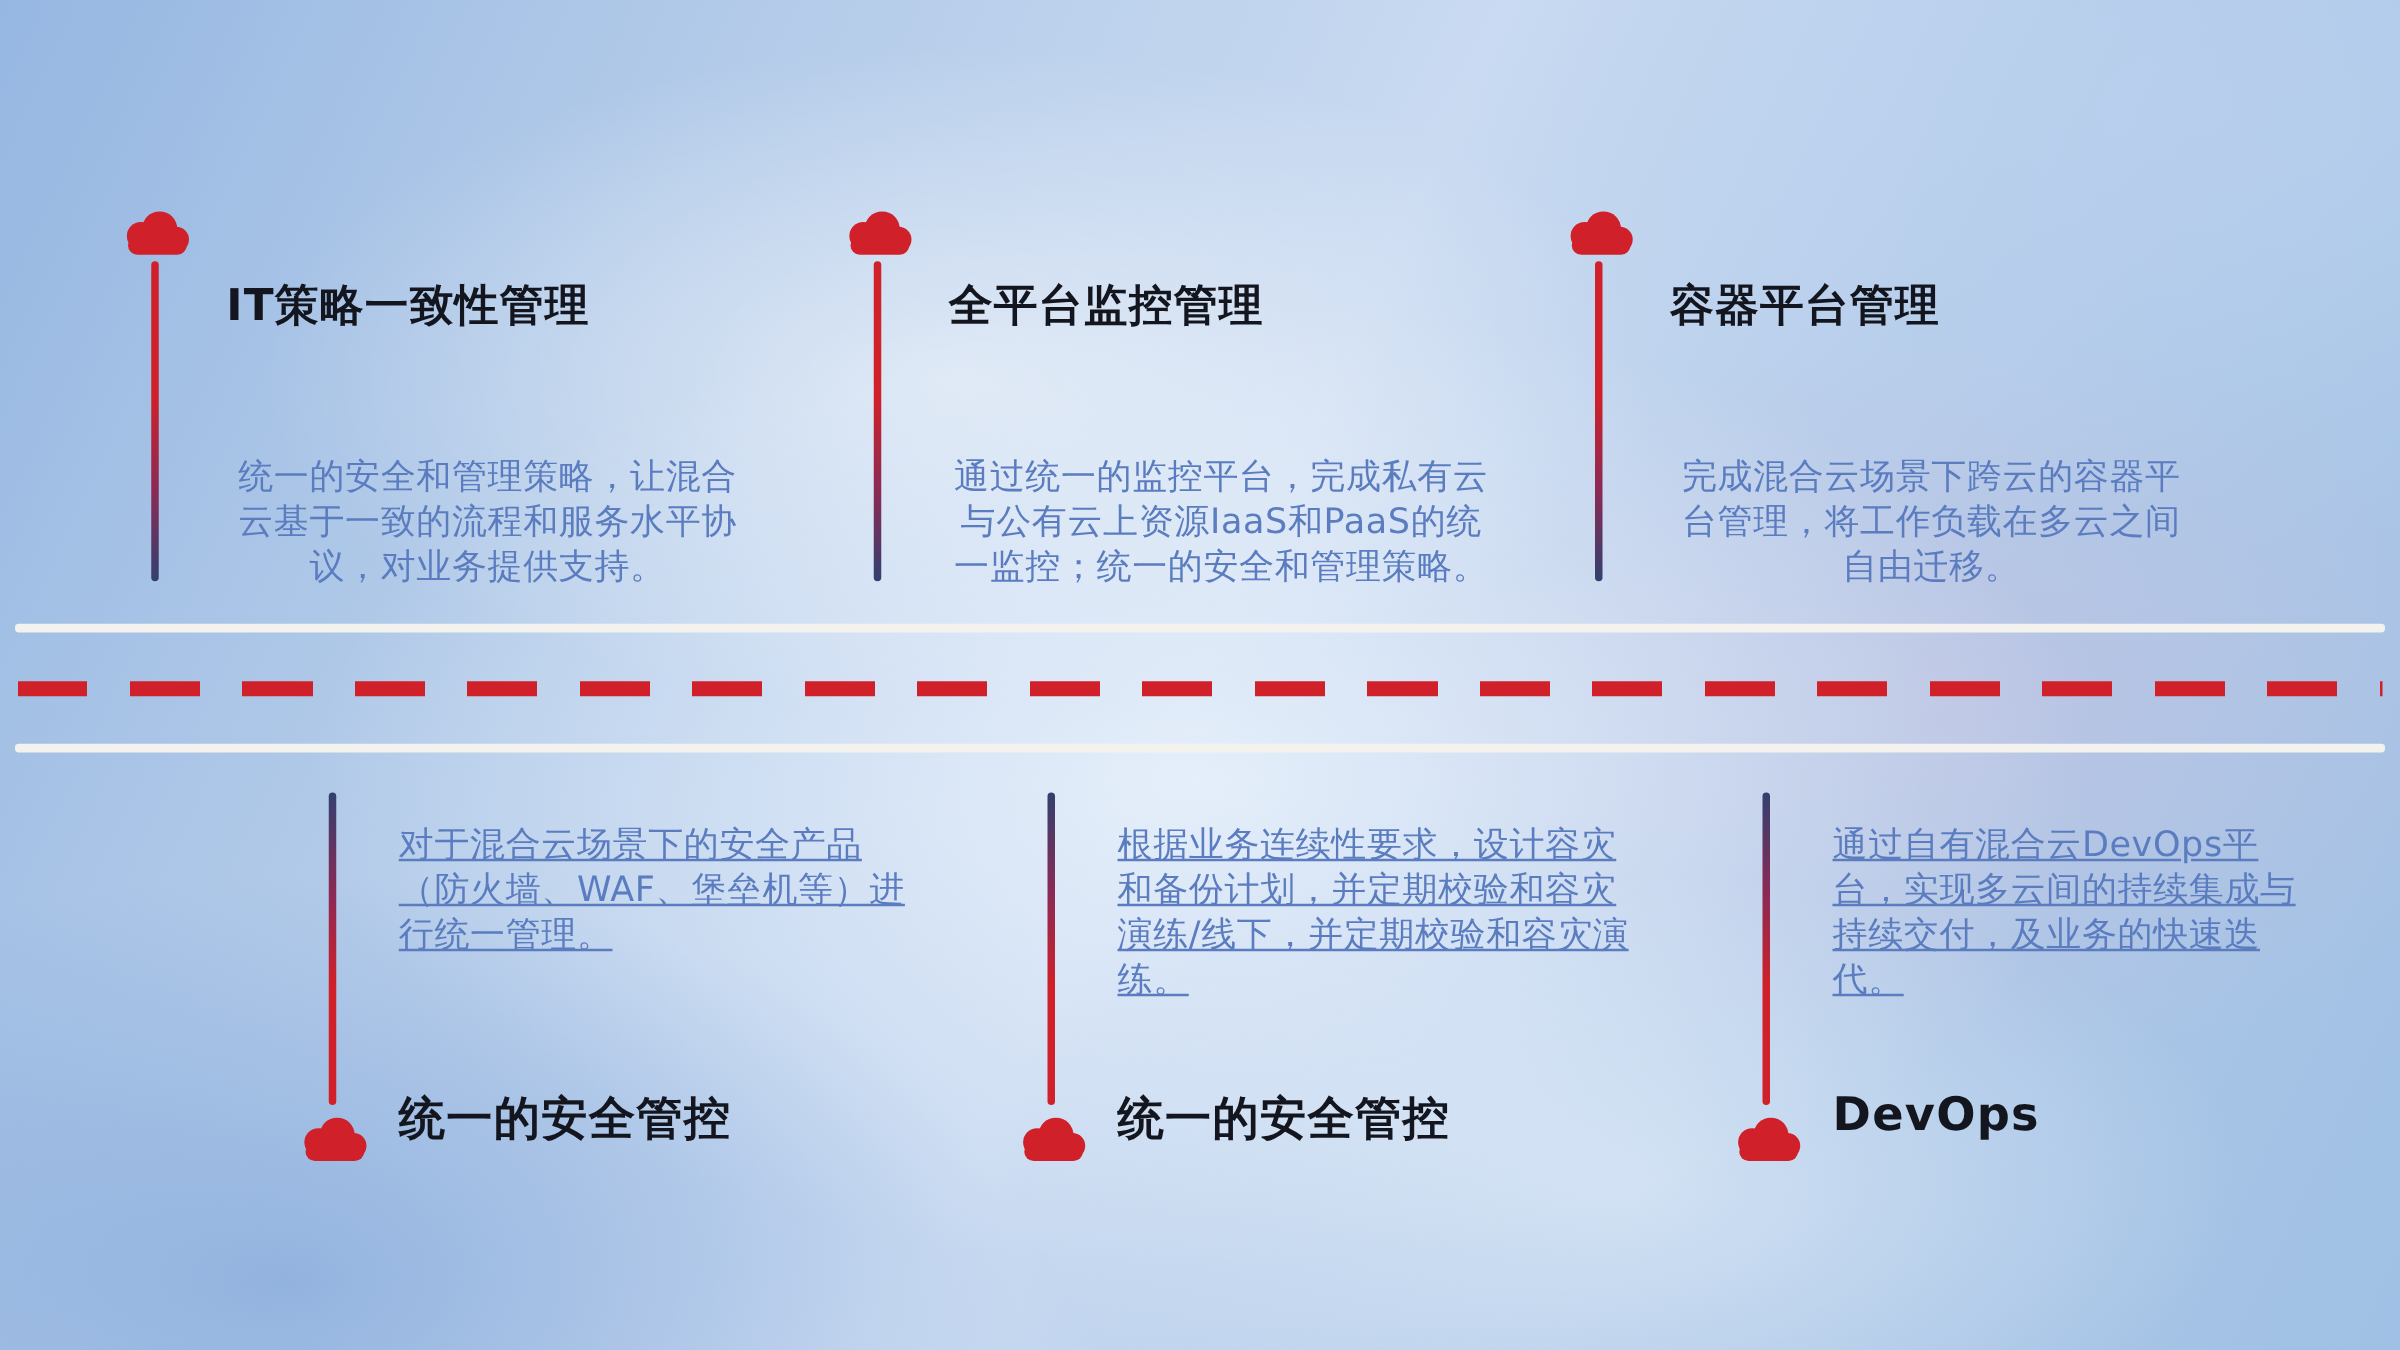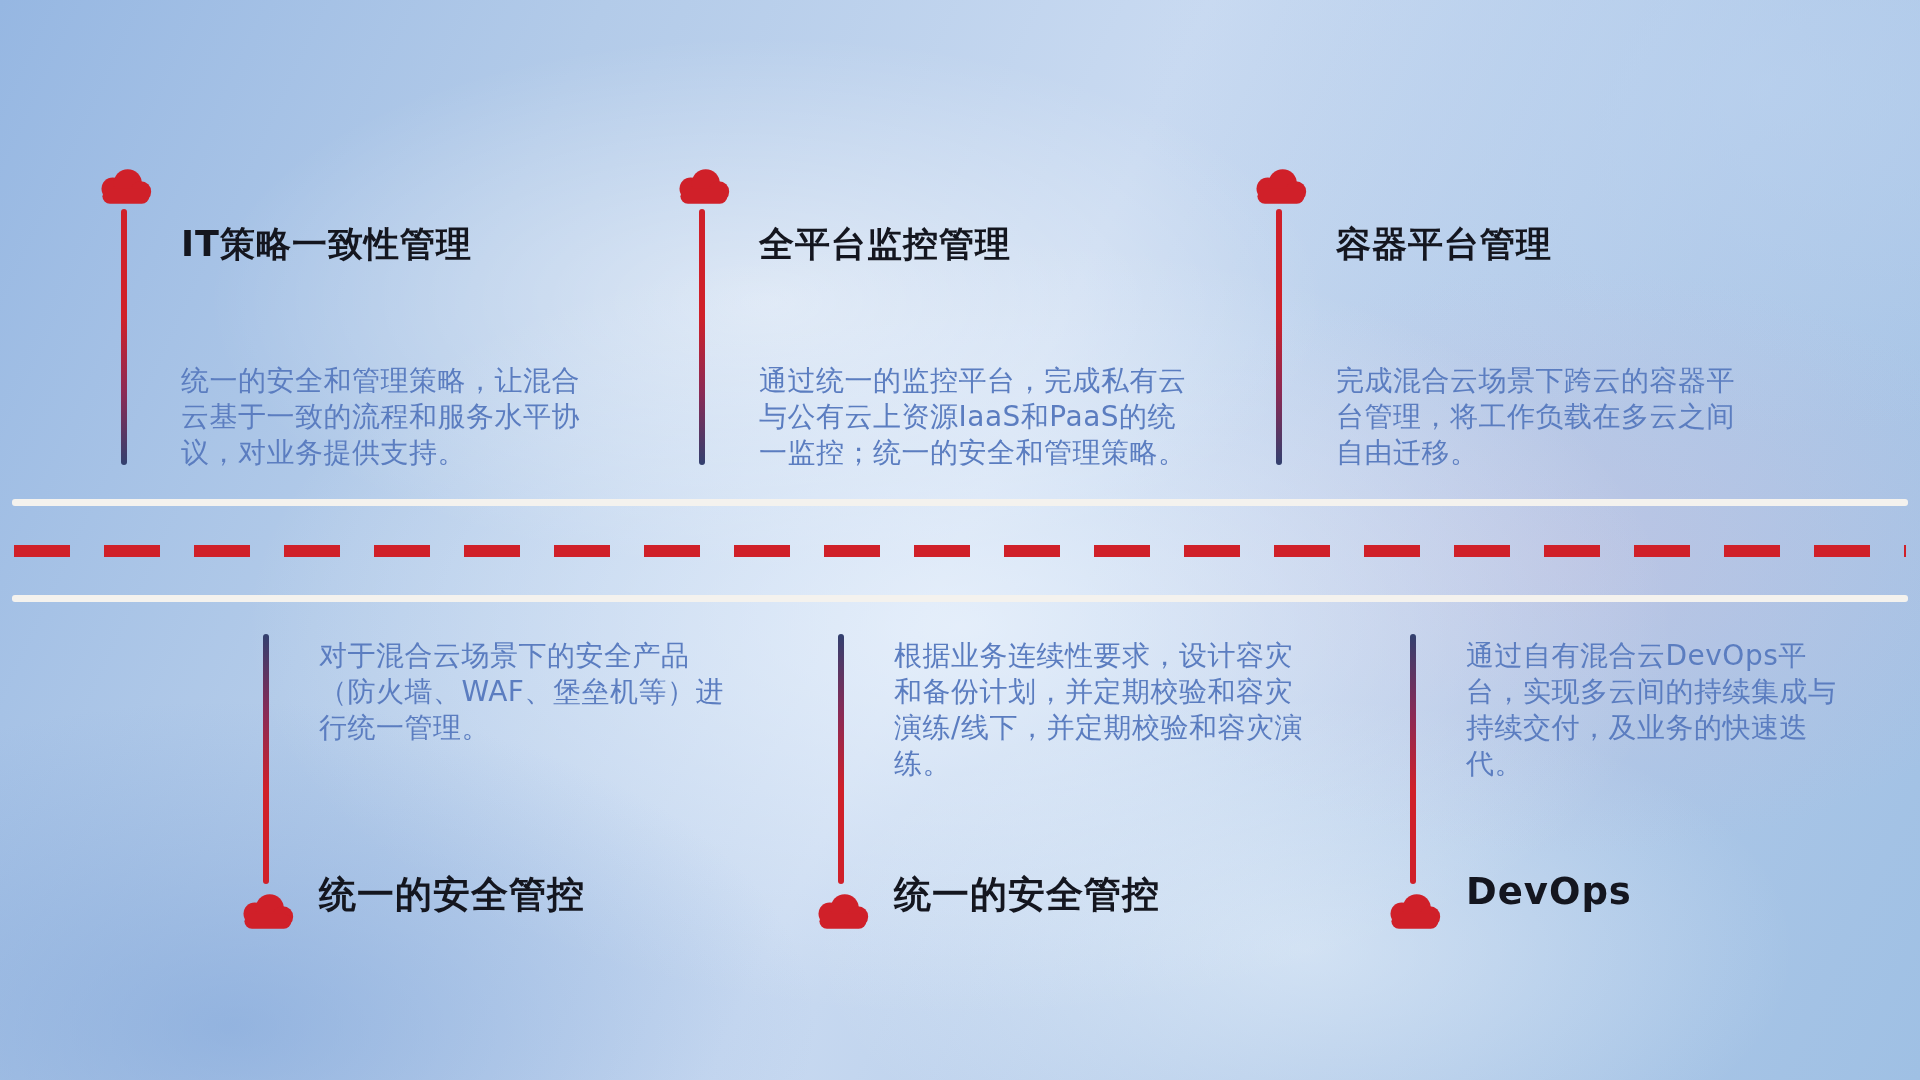--- a/index.html
+++ b/index.html
@@ -74,22 +74,22 @@
   }
   .item-top .title{left:57px;top:56px;font-size:35px;}
   .item-bottom .title{left:53px;top:204px;font-size:37px;margin-top:32px;}
 
   .desc{
     position:absolute;
     color:var(--description-color);
     font-size:28px;line-height:36px;
     letter-spacing:0.5px;
   }
-  .item-top .desc{left:57px;top:198px;width:418px;}
-  .item-bottom .desc{left:53px;top:4px;width:418px;}
+  .item-top .desc{left:57px;top:198px;width:418px;text-align:center;}
+  .item-bottom .desc{left:53px;top:24px;width:418px;text-decoration:underline;}
 </style>
 </head>
 <body>
 
 <div class="canvas">
 
   <div class="road-line top"></div>
   <div class="road-dashes"></div>
   <div class="road-line bottom"></div>
 

